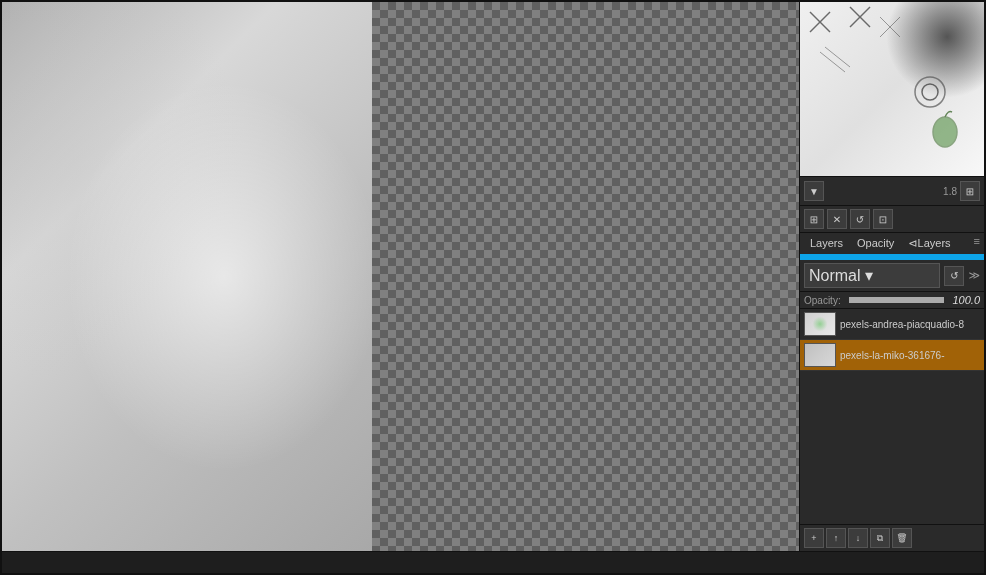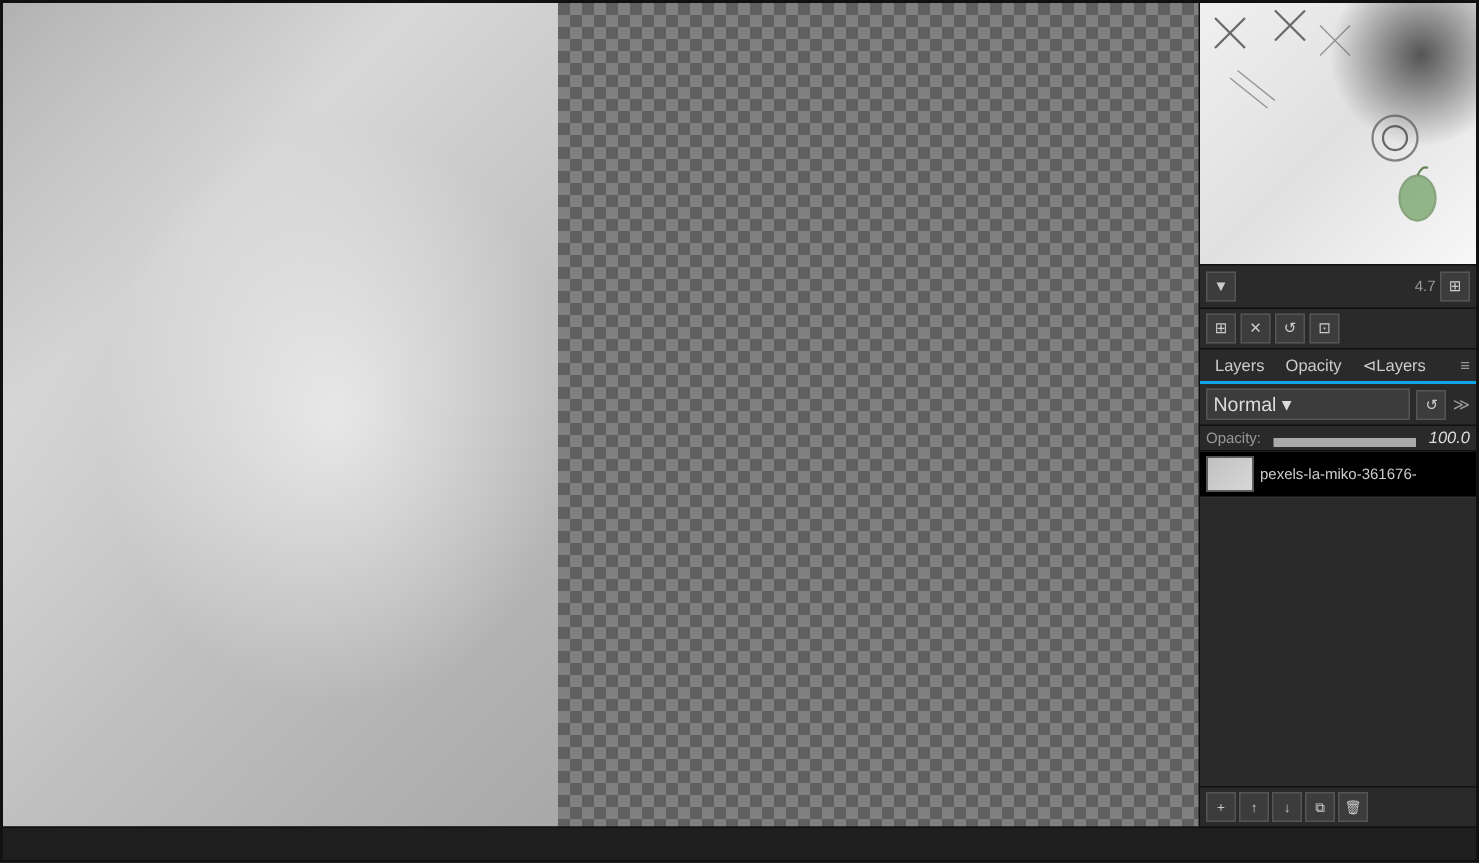--- a/index.html
+++ b/index.html
@@ -125,22 +125,21 @@
       align-items: center;
       justify-content: center;
       cursor: pointer;
       font-size: 10px;
     }
 
     .tabs-row {
       display: flex;
       padding: 2px 4px;
       gap: 2px;
-      border-bottom: 2px solid #0ea5e9;
-      align-items: center;
+      border-bottom: 6px solid #0ea5e9;
     }
 
     .tab-item {
       padding: 2px 6px;
       color: #ccc;
       font-size: 11px;
       cursor: pointer;
     }
 
     .layers-area {
@@ -213,21 +212,21 @@
       display: flex;
       align-items: center;
       padding: 0 8px;
       color: #888;
       font-size: 11px;
     }
 
     
     .opacity-row {
       display: flex;
-      align-items: flex-end;
+      align-items: center;
       padding: 2px 4px;
       gap: 4px;
       border-bottom: 1px solid #111;
     }
 
     .opacity-label {
       font-size: 10px;
       color: #999;
     }
 
@@ -244,21 +243,21 @@
       padding: 3px 4px;
       gap: 4px;
       border-bottom: 1px solid #111;
     }
 
     .mode-dropdown {
       background: #3c3c3c;
       border: 1px solid #555;
       color: #ddd;
       padding: 2px 4px;
-      font-size: 13px;
+      font-size: 16px;
       cursor: pointer;
       flex: 1;
     }
   </style>
 </head>
 <body>
 
 <div class="app-container">
   <div class="main-area">
 
@@ -309,21 +308,21 @@
               <line x1="100" y1="15" x2="80" y2="35"></line>
               <line x1="20" y1="50" x2="45" y2="70"></line>
               <line x1="25" y1="45" x2="50" y2="65"></line>
             </g>
           </svg>
         </div>
       </div>
 
       <div class="panel-controls">
         <div class="icon-btn">▼</div>
-        <div style="font-size:10px;color:#999;margin-left:auto;">4.7</div>
+        <div style="font-size:10px;color:#999;margin-left:auto;">1.8</div>
         <div class="icon-btn">⊞</div>
       </div>
 
       <div class="panel-controls-row">
         <div class="icon-btn">⊞</div>
         <div class="icon-btn">✕</div>
         <div class="icon-btn">↺</div>
         <div class="icon-btn">⊡</div>
       </div>
 
@@ -344,21 +343,25 @@
 
       <div class="opacity-row">
         <span class="opacity-label">Opacity:</span>
         <div style="flex:1;height:6px;background:#555;margin:0 4px;position:relative;cursor:pointer;">
           <div style="width:100%;height:100%;background:#aaa;"></div>
         </div>
         <span class="opacity-value">100.0</span>
       </div>
 
       <div class="layers-area">
-        <div class="layer-row" style="background:#000000;">
+        <div class="layer-row">
+          <div class="layer-thumb layer-thumb-1"></div>
+          <span class="layer-name">pexels-andrea-piacquadio-8</span>
+        </div>
+        <div class="layer-row" style="background:#a16207;">
           <div class="layer-thumb layer-thumb-2"></div>
           <span class="layer-name">pexels-la-miko-361676-</span>
         </div>
       </div>
 
       <div class="layer-buttons">
         <div class="layer-btn">+</div>
         <div class="layer-btn">↑</div>
         <div class="layer-btn">↓</div>
         <div class="layer-btn">⧉</div>

